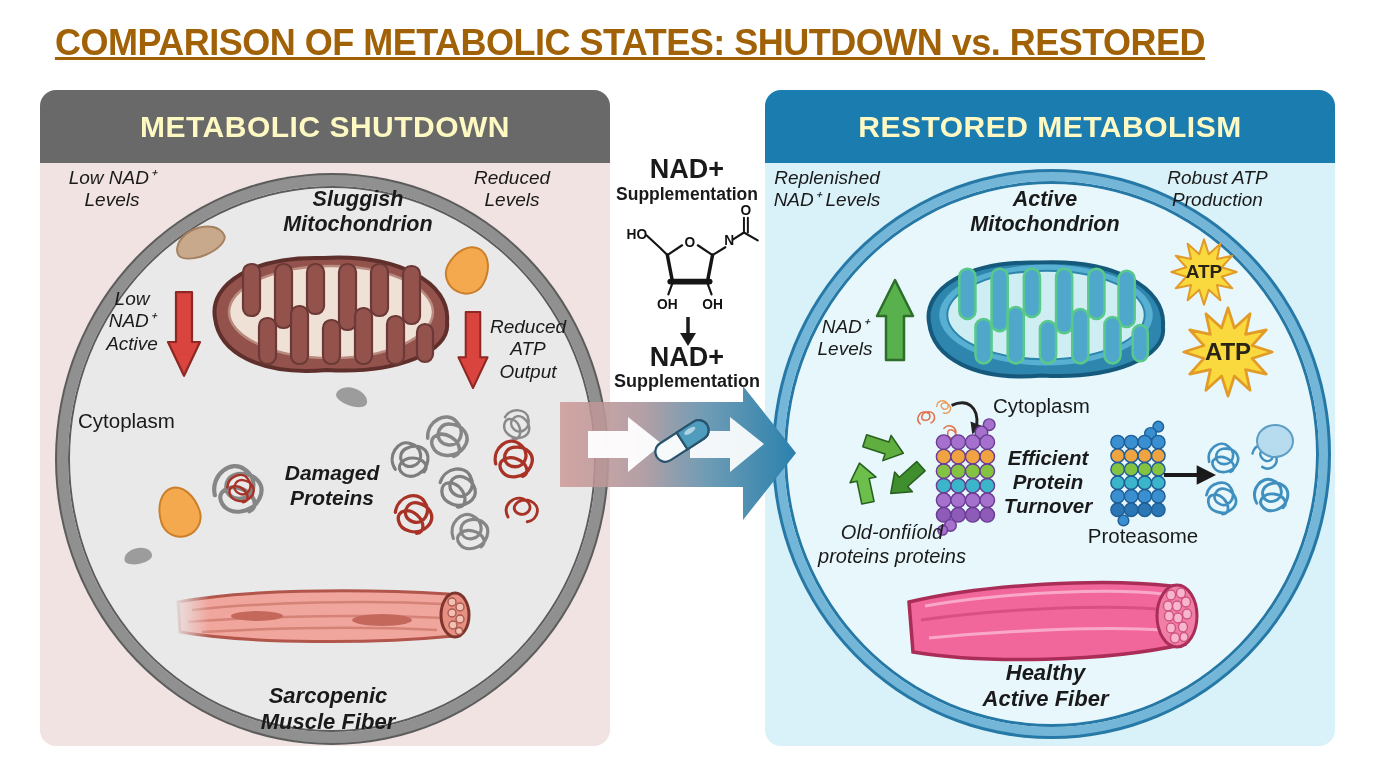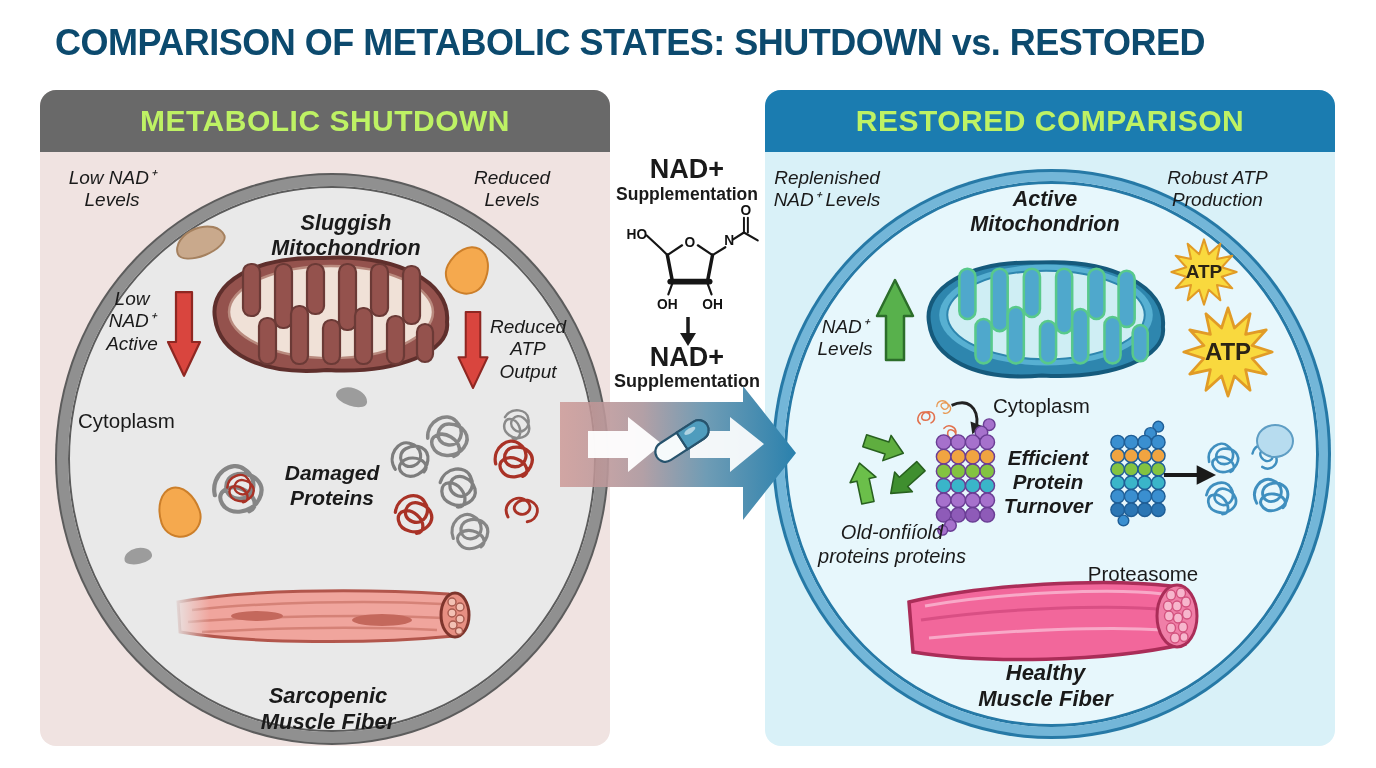--- a/index.html
+++ b/index.html
@@ -1,24 +1,24 @@
 <!DOCTYPE html>
 <html><head>
 <meta charset="utf-8">
 <style>
   html,body{margin:0;padding:0;background:#ffffff;}
   #canvas{position:relative;width:1376px;height:768px;background:#ffffff;overflow:hidden;
           font-family:"Liberation Sans",sans-serif;color:#1a1a1a;}
   .abs{position:absolute;}
   .pre{white-space:pre-line;font-style:italic;}
   .ctr{text-align:center;}
-  .title{top:22px;left:0;width:1260px;font-size:36px;font-weight:bold;color:#0c4a6e;letter-spacing:-0.5px;}
+  .title{top:22px;left:0;width:1260px;font-size:36px;font-weight:bold;color:#a16207;letter-spacing:-0.5px;text-decoration:underline;}
   .panel{border-radius:16px;}
-  .panel-header{height:62px;border-radius:16px 16px 0 0;display:flex;align-items:center;justify-content:center;
-                color:#bef264;font-size:30px;font-weight:bold;letter-spacing:.5px;}
+  .panel-header{height:73px;border-radius:16px 16px 0 0;display:flex;align-items:center;justify-content:center;
+                color:#fef9c3;font-size:30px;font-weight:bold;letter-spacing:.5px;}
   .cell{border-radius:50%;}
   .lbl{font-size:19px;line-height:1.18;}
   .lbl-b{font-weight:bold;font-size:21.5px;line-height:1.18;}
   .bean{border-radius:50% 50% 50% 50%/60% 60% 40% 40%;}
   .tangle{overflow:visible;}
   svg{display:block;overflow:visible;}
   .atp-text{font-weight:bold;color:#2b2415;display:flex;align-items:center;justify-content:center;width:100%;height:100%;}
 </style>
 </head>
 <body>
@@ -44,21 +44,21 @@
   </div>
 
   <div class="abs cell" style="left:57px;top:175px;width:528px;height:546px;background:#e9e9e9;border:11px solid #909090;
               box-shadow:0 0 0 2px #5c5c5c, inset 0 0 0 2px #5c5c5c;"></div>
 
   <div class="abs lbl pre ctr" style="left:52px;top:167px;width:120px;">Low NAD⁺
 Levels</div>
   <div class="abs lbl pre ctr" style="left:462px;top:167px;width:100px;">Reduced
 Levels</div>
 
-  <div class="abs lbl-b pre ctr" style="left:236px;top:187px;width:220px;margin-top:24px;">Sluggish
+  <div class="abs lbl-b pre ctr" style="left:248px;top:187px;width:220px;">Sluggish
 Mitochondrion</div>
 
   <svg class="abs" viewBox="0 0 260 140" style="left:200px;top:240px;width:262px;height:140px;">
     <path d="M14,78 C8,44 52,16 122,18 C196,14 250,42 246,82 C250,112 196,134 126,130 C58,136 18,112 14,78 Z" fill="#94524d" stroke="#5f2f2c" stroke-width="4"></path>
     <ellipse cx="130" cy="72" rx="102" ry="46" fill="#f0e1d7" stroke="#b98a7e" stroke-width="2.5"></ellipse>
     <g fill="#94524d" stroke="#6b3a36" stroke-width="2.2">
       <rect x="42" y="24" width="17" height="52" rx="8"></rect>
       <rect x="74" y="24" width="17" height="64" rx="8"></rect>
       <rect x="106" y="24" width="17" height="50" rx="8"></rect>
       <rect x="138" y="24" width="17" height="66" rx="8"></rect>
@@ -210,21 +210,21 @@
 
   <svg class="abs" viewBox="0 0 90 44" style="left:650px;top:424px;width:64px;height:34px;transform:rotate(-33deg);z-index:7;">
     <rect x="3" y="8" width="84" height="28" rx="14" fill="#f6fafb" stroke="#27536d" stroke-width="3"></rect>
     <path d="M45,8 H73 a14,14 0 0 1 0,28 H45 Z" fill="#4f9cbd" stroke="#27536d" stroke-width="3"></path>
     <line x1="45" y1="8" x2="45" y2="36" stroke="#27536d" stroke-width="2.5"></line>
     <ellipse cx="62" cy="16" rx="9" ry="3.5" fill="#bfdde9" opacity=".85"></ellipse>
   </svg>
 
   <div class="abs panel" style="left:765px;top:90px;width:570px;height:656px;background:#d9f1f8;"></div>
   <div class="abs panel-header" style="left:765px;top:90px;width:570px;background:#1b7cb0;">
-    <span>RESTORED COMPARISON</span>
+    <span>RESTORED METABOLISM</span>
   </div>
 
   <div class="abs cell" style="left:775px;top:172px;width:535px;height:546px;background:#e7f7fc;border:9px solid #73b6d8;
               box-shadow:0 0 0 3px #2679a6, inset 0 0 0 3px #2679a6;"></div>
 
   <div class="abs lbl pre ctr" style="left:1160px;top:167px;width:115px;">Robust ATP
 Production</div>
   <div class="abs lbl pre ctr" style="left:762px;top:167px;width:130px;">Replenished
 NAD⁺ Levels</div>
 
@@ -402,21 +402,21 @@
   <svg class="abs tangle" style="left:1200px;top:475px;width:48px;height:48px;color:#3f8fbf;transform:rotate(25deg)">
       <use href="#sym-tangle"></use>
     </svg>
   <svg class="abs tangle" style="left:1248px;top:468px;width:52px;height:52px;color:#3f8fbf;transform:rotate(-15deg)">
       <use href="#sym-tangle"></use>
     </svg>
   <div class="abs" style="left:1256px;top:424px;width:34px;height:30px;border-radius:50%;background:#b7dcef;border:2px solid #5f9ec4;"></div>
 
   <div class="abs lbl pre ctr" style="left:808px;top:521px;width:168px;font-size:20px;">Old-onfiíold
 proteins proteins</div>
-  <div class="abs ctr" style="left:1078px;top:524px;width:130px;font-size:20.5px;margin-top:38px;">Proteasome</div>
+  <div class="abs ctr" style="left:1078px;top:524px;width:130px;font-size:20.5px;">Proteasome</div>
 
   <svg class="abs" viewBox="0 0 315 100" style="left:895px;top:568px;width:315px;height:100px;">
     <path d="M14,34 C90,16 210,10 276,18 L290,76 C210,94 90,96 18,84 Z" fill="#f2679b" stroke="#aa2d58" stroke-width="3.5"></path>
     <path d="M30,38 C110,24 220,20 268,26" fill="none" stroke="#f8a9c8" stroke-width="3"></path>
     <path d="M26,52 C110,40 220,36 272,42" fill="none" stroke="#d94f84" stroke-width="3"></path>
     <path d="M34,70 C120,62 215,58 268,62" fill="none" stroke="#f8a9c8" stroke-width="3"></path>
     <ellipse cx="282" cy="48" rx="20" ry="31" fill="#f07fa8" stroke="#aa2d58" stroke-width="3"></ellipse>
     <g fill="#f7b6cd" stroke="#d2527e" stroke-width="1.4">
       <ellipse cx="276" cy="27" rx="4.5" ry="5"></ellipse>
         <ellipse cx="286" cy="25" rx="4.5" ry="5"></ellipse>
@@ -426,15 +426,15 @@
         <ellipse cx="292" cy="46" rx="4.5" ry="5"></ellipse>
       <ellipse cx="274" cy="48" rx="4.5" ry="5"></ellipse>
         <ellipse cx="283" cy="50" rx="4.5" ry="5"></ellipse>
       <ellipse cx="276" cy="60" rx="4.5" ry="5"></ellipse>
         <ellipse cx="288" cy="59" rx="4.5" ry="5"></ellipse>
       <ellipse cx="280" cy="70" rx="4.5" ry="5"></ellipse>
         <ellipse cx="289" cy="69" rx="4" ry="4.5"></ellipse>
     </g>
   </svg>
   <div class="abs lbl-b pre ctr" style="left:958px;top:660px;width:175px;font-size:22px;">Healthy
-Muscle Fiber</div>
+Active Fiber</div>
 
 </div>
 
 </body></html>

